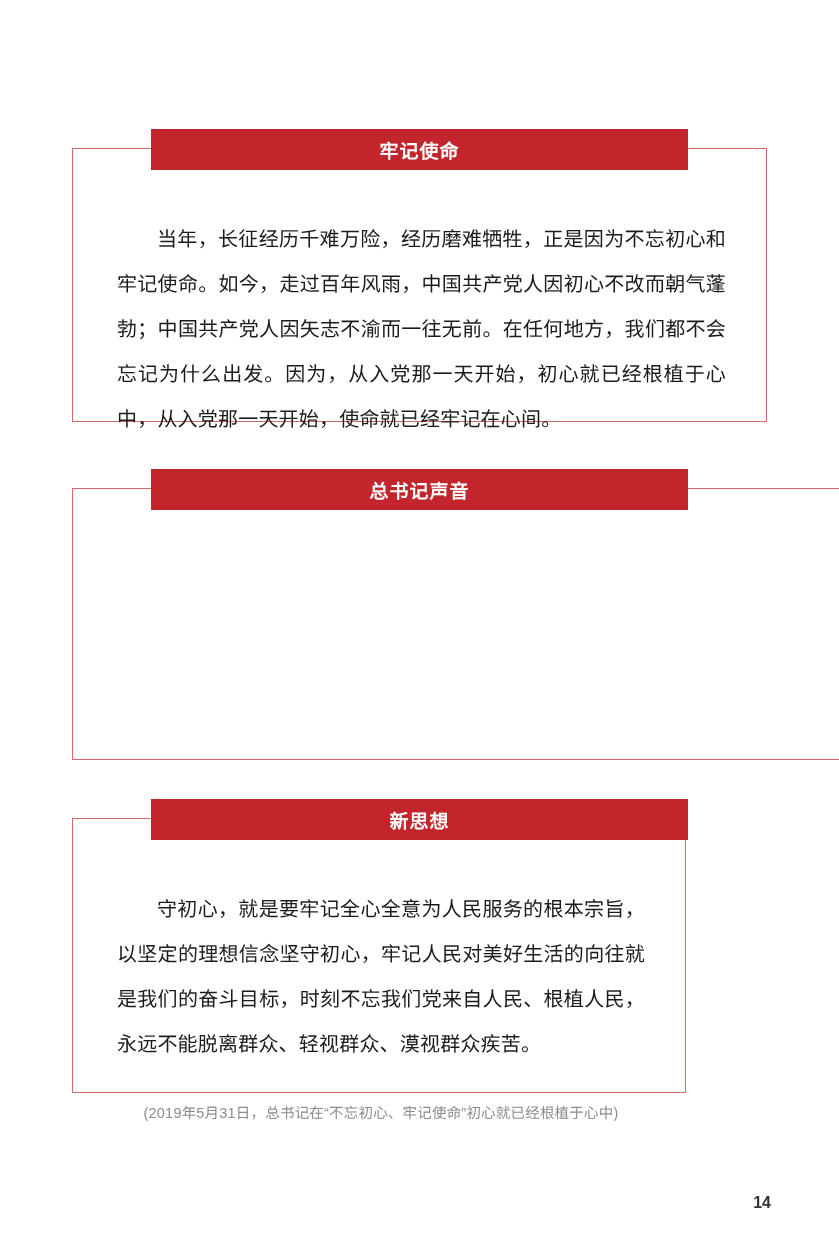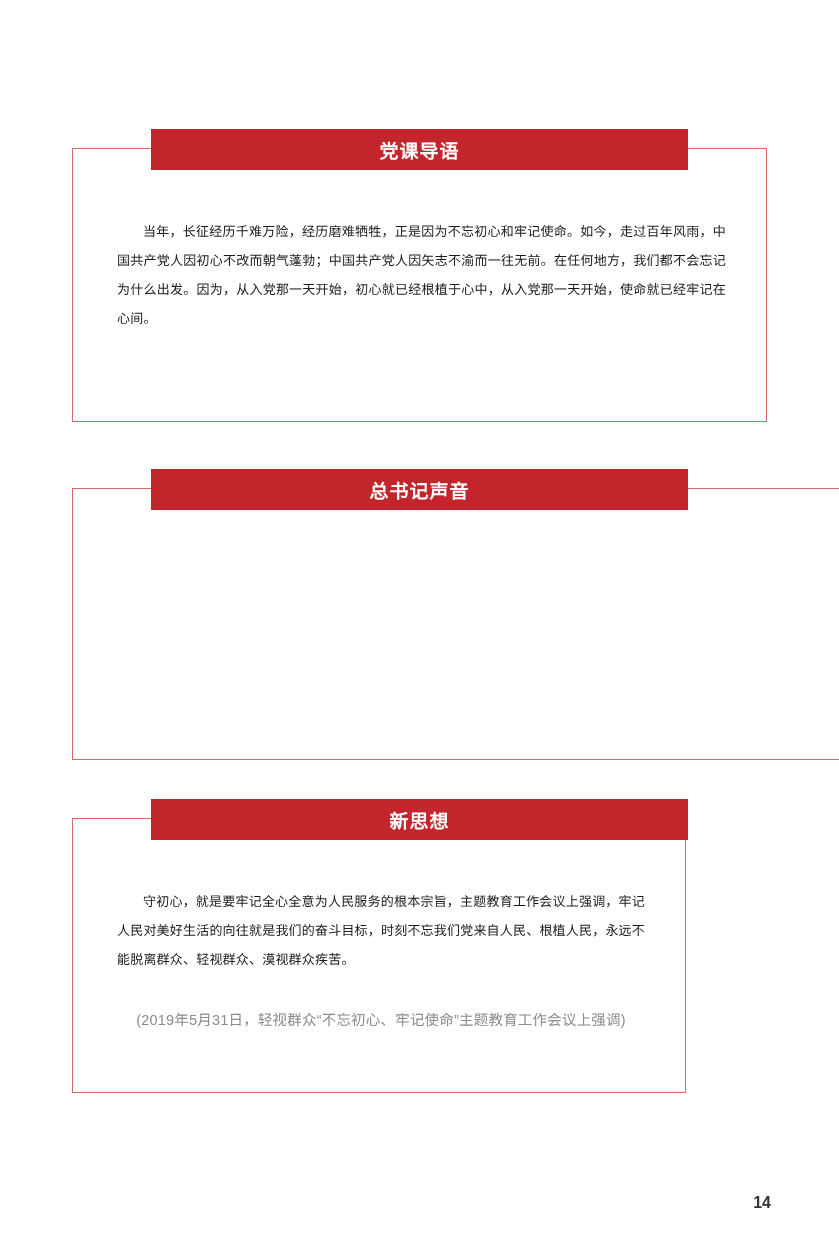--- a/index.html
+++ b/index.html
@@ -54,22 +54,22 @@
   }
 
   .section-body {
     position: absolute;
     left: 44px;
     right: 40px;
     top: 68px;
   }
 
   .para {
-    font-size: 13px;
-    line-height: 29px;
+    font-size: 20px;
+    line-height: 45px;
     text-align: justify;
     text-justify: inter-ideograph;
     letter-spacing: 0.2px;
     text-indent: 2em;
     margin: 0;
     color: #1b1b1b;
   }
 
   .source {
     margin-top: 34px;
@@ -87,33 +87,33 @@
     color: #333333;
     font-weight: bold;
   }
 </style>
 </head>
 <body>
 
 <div class="page">
 
   <div class="section section-1">
-    <div class="section-header">党课导语</div>
+    <div class="section-header">牢记使命</div>
     <div class="section-body">
       <p class="para">当年，长征经历千难万险，经历磨难牺牲，正是因为不忘初心和牢记使命。如今，走过百年风雨，中国共产党人因初心不改而朝气蓬勃；中国共产党人因矢志不渝而一往无前。在任何地方，我们都不会忘记为什么出发。因为，从入党那一天开始，初心就已经根植于心中，从入党那一天开始，使命就已经牢记在心间。</p>
     </div>
   </div>
 
   <div class="section section-2">
     <div class="section-header">总书记声音</div>
   </div>
 
   <div class="section section-3">
     <div class="section-header">新思想</div>
     <div class="section-body">
-      <p class="para">守初心，就是要牢记全心全意为人民服务的根本宗旨，主题教育工作会议上强调，牢记人民对美好生活的向往就是我们的奋斗目标，时刻不忘我们党来自人民、根植人民，永远不能脱离群众、轻视群众、漠视群众疾苦。</p>
-      <div class="source">(2019年5月31日，轻视群众“不忘初心、牢记使命”主题教育工作会议上强调)</div>
+      <p class="para">守初心，就是要牢记全心全意为人民服务的根本宗旨，以坚定的理想信念坚守初心，牢记人民对美好生活的向往就是我们的奋斗目标，时刻不忘我们党来自人民、根植人民，永远不能脱离群众、轻视群众、漠视群众疾苦。</p>
+      <div class="source">(2019年5月31日，总书记在“不忘初心、牢记使命”初心就已经根植于心中)</div>
     </div>
   </div>
 
   <div class="page-number">14</div>
 
 </div>
 
 </body></html>

